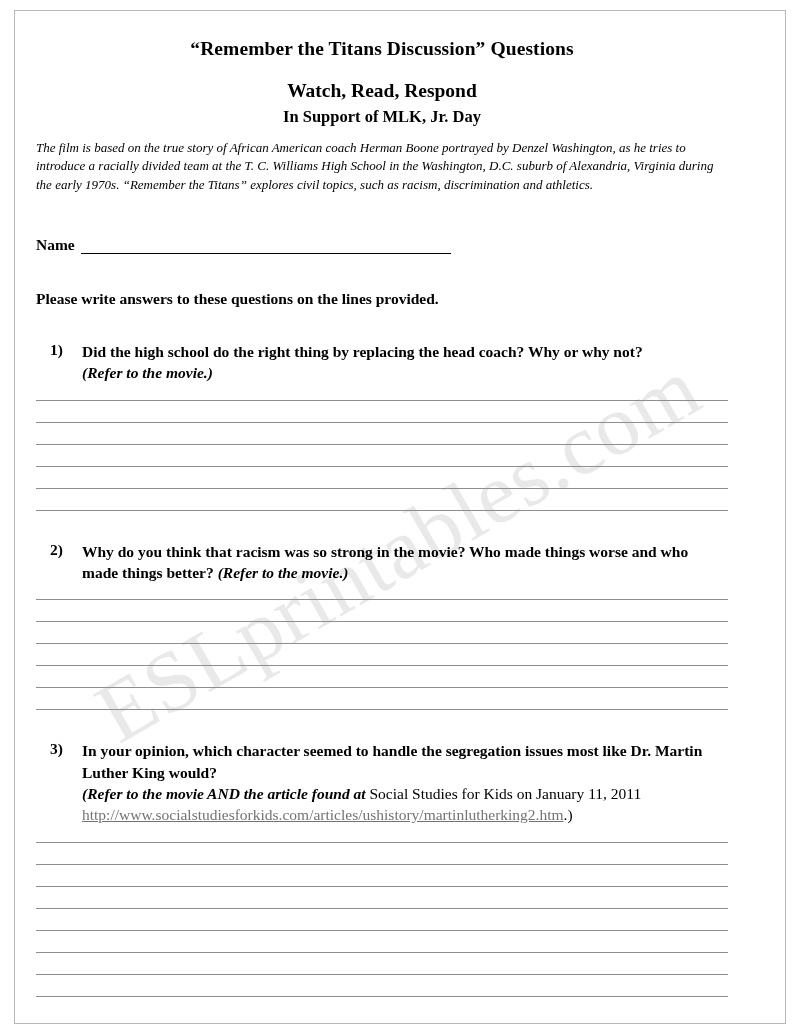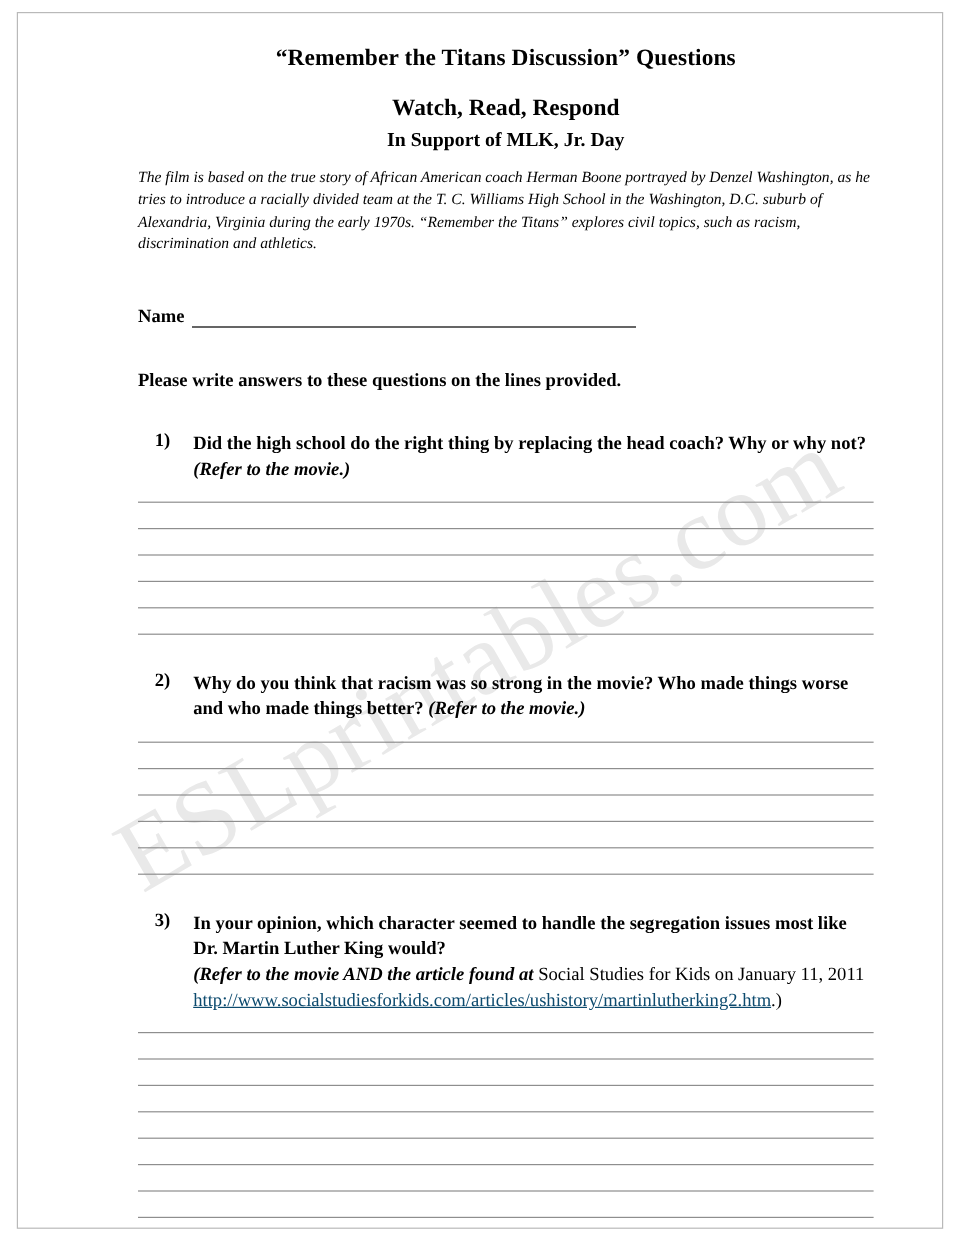--- a/index.html
+++ b/index.html
@@ -44,21 +44,21 @@
     letter-spacing: 1px;
     text-align: center;
     line-height: 600px;
     white-space: nowrap;
     user-select: none;
     z-index: 0;
   }
   .content {
     position: relative;
     z-index: 2;
-    padding: 38px 72px 0 115px;
+    padding: 38px 72px 0 36px;
     box-sizing: border-box;
   }
   .title-block {
     text-align: center;
     font-weight: bold;
   }
   .title-1 {
     font-size: 19.5px;
     letter-spacing: 0.1px;
   }
@@ -120,21 +120,21 @@
   }
   .q-text .ital {
     font-style: italic;
     text-align: right;
   }
   .q-text .plain {
     font-weight: normal;
     font-style: normal;
   }
   .link {
-    color: #0c4a6e;
+    color: #737373;
     text-decoration: underline;
     font-weight: normal;
     font-style: normal;
   }
   .lines {
     margin-top: 16px;
   }
   .lines .rule {
     height: 0;
     border-bottom: 1px solid #8e8e8e;

